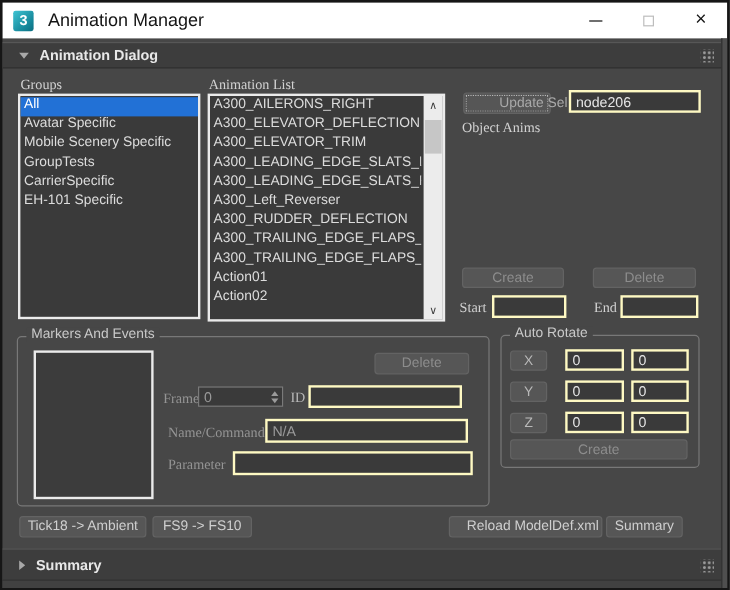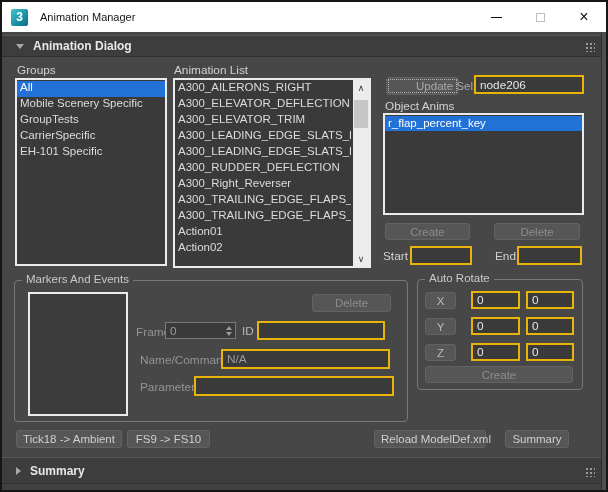--- a/index.html
+++ b/index.html
@@ -14,21 +14,21 @@
   
   .titlebar {
     position:absolute; left:0; top:0; right:0; height:30px;
     background:#ffffff; display:flex; align-items:center; padding-left:9px;
   }
   .app-icon {
     width:17px; height:17px; border-radius:2px;
     background:linear-gradient(135deg,#3fc3d2 0%,#15879a 70%,#0c6e80 100%);
     color:#fff; font-weight:bold; font-size:12px; line-height:17px; text-align:center;
   }
-  .titlebar .title { margin-left:12px; font-size:11px; color:#141414; }
+  .titlebar .title { margin-left:12px; font-size:15px; color:#141414; }
   .win-controls { position:absolute; right:0; top:0; height:30px; display:flex; }
   .win-btn { width:44px; height:30px; display:flex; align-items:center; justify-content:center; }
   .glyph-min { width:11px; border-top:1.5px solid #111; display:block; }
   .glyph-max { width:9px; height:9px; border:1px solid #bdbdbd; display:block; }
   .glyph-close { font-size:16px; color:#111; line-height:1; }
 
   
   .rollout-header {
     position:absolute; left:0; width:599px; height:22px;
     background:#3d3d3d; border-top:1px solid #575757; border-bottom:1px solid #303030;
@@ -37,41 +37,41 @@
   .rollout-header .r-label { margin-left:9px; font-size:12px; font-weight:bold; color:#e8e8e8; }
   .tri-down { width:0; height:0; border-left:4px solid transparent; border-right:4px solid transparent; border-top:5px solid #a9a9a9; }
   .tri-right { width:0; height:0; border-top:4px solid transparent; border-bottom:4px solid transparent; border-left:5px solid #a9a9a9; }
   .grip {
     position:absolute; right:6px; top:50%; margin-top:-5px; width:11px; height:11px;
     background-image:radial-gradient(circle,#9b9b9b 1px,transparent 1.3px);
     background-size:4px 4px; background-position:1px 1px;
   }
 
   
-  .lbl { position:absolute; font-size:11.8px; color:#d2d2d2; white-space:nowrap; }
+  .lbl { position:absolute; font-size:11.8px; color:#d2d2d2; white-space:nowrap;font-family:Liberation Serif, serif; }
   .lbl.dim { color:#949494; }
   .listbox {
     position:absolute; background:#3a3a3a; border:2px solid #ebebeb; overflow:hidden;
     padding-top:1px;
   }
   .li {
     height:16px; line-height:13.2px; font-size:11.5px; color:#dcdcdc;
     padding-left:3px; white-space:nowrap; overflow:hidden;
   }
   .li.selected { background:#2271d6; color:#ffffff; }
   .objlist .li { height:15px; line-height:15px; }
   .btn {
     position:absolute; background:#565656; border:1px solid #636363; border-radius:3px;
     color:#cfcfcf; font-size:11.5px; display:flex; align-items:center; justify-content:center;
     white-space:nowrap; cursor:default;
   }
   .btn.disabled { color:#8d8d8d; }
   .btn.focused { outline:1px dotted #b8b8b8; outline-offset:-3px;padding-left:44px; }
   .field {
-    position:absolute; background:#3a3a3a; border:2px solid #eab308;
+    position:absolute; background:#3a3a3a; border:2px solid #fef9c3;
     color:#e6e6e6; font-size:11.8px; display:flex; align-items:center; padding:0 4px;
     white-space:nowrap; overflow:hidden;
   }
   .field.disabled { border:1px solid #7a7a7a; color:#9a9a9a; }
   .groupbox { position:absolute; border:1px solid #787878; border-radius:4px; }
   .gb-title {
     position:absolute; top:-8px; left:7px; background:#474747; padding:0 4px;
     font-size:11.5px; color:#c9c9c9; white-space:nowrap;
   }
 
@@ -117,55 +117,52 @@
   <div class="rollout-header" style="top:33px;">
     <span class="tri-down"></span>
     <span class="r-label">Animation Dialog</span>
     <span class="grip"></span>
   </div>
 
   <div class="lbl" style="left:15px; top:61px;">Groups</div>
   <div class="listbox" style="left:13px; top:76px; width:152px; height:188px;">
 
   <div class="li selected">All</div>
+      <div class="li">Avatar Specific</div>
       <div class="li">Mobile Scenery Specific</div>
       <div class="li">GroupTests</div>
       <div class="li">CarrierSpecific</div>
       <div class="li">EH-101 Specific</div>
     </div>
 
   <div class="lbl" style="left:172px; top:61px;">Animation List</div>
   <div class="listbox" style="left:171px; top:76px; width:198px; height:190px; padding-right:18px;">
 
       <div class="li">A300_AILERONS_RIGHT</div>
       <div class="li">A300_ELEVATOR_DEFLECTION</div>
       <div class="li">A300_ELEVATOR_TRIM</div>
       <div class="li">A300_LEADING_EDGE_SLATS_LEFT</div>
       <div class="li">A300_LEADING_EDGE_SLATS_RIGHT</div>
+      <div class="li">A300_Left_Reverser</div>
       <div class="li">A300_RUDDER_DEFLECTION</div>
-      <div class="li">A300_Right_Reverser</div>
       <div class="li">A300_TRAILING_EDGE_FLAPS_LEFT</div>
       <div class="li">A300_TRAILING_EDGE_FLAPS_RIGHT</div>
       <div class="li">Action01</div>
       <div class="li">Action02</div>
     </div>
   <div class="scrollbar" style="position:absolute; left:351px; top:78px; height:186px; right:auto;">
     <div class="sb-arrow sb-up">∧</div>
     <div class="sb-thumb"></div>
     <div class="sb-arrow sb-down">∨</div>
   </div>
 
   <div class="btn focused" style="left:384px; top:75px; width:73px; height:18px; color:#a9a9a9;">Update Sel</div>
   <div class="field" style="left:472px; top:73px; width:110px; height:19px;">node206</div>
 
   <div class="lbl" style="left:383px; top:97px;">Object Anims</div>
-  <div class="listbox objlist" style="left:381px; top:111px; width:201px; height:102px;">
-
-  <div class="li selected">r_flap_percent_key</div>
-    </div>
 
   <div class="btn disabled" style="left:383px; top:221px; width:85px; height:17px;">Create</div>
   <div class="btn disabled" style="left:492px; top:221px; width:86px; height:17px;">Delete</div>
 
   <div class="lbl" style="left:381px; top:247px;">Start</div>
   <div class="field" style="left:408px; top:244px; width:62px; height:19px;"></div>
   <div class="lbl" style="left:493px; top:247px;">End</div>
   <div class="field" style="left:515px; top:244px; width:65px; height:19px;"></div>
 
   <div class="groupbox" style="left:12px; top:278px; width:394px; height:142px;">
@@ -203,21 +200,21 @@
   <div class="field" style="left:524px; top:315px; width:48px; height:18px;">0</div>
 
   <div class="btn" style="left:423px; top:342px; width:31px; height:17px; color:#b9b9b9;">Z</div>
   <div class="field" style="left:469px; top:341px; width:49px; height:18px;">0</div>
   <div class="field" style="left:524px; top:341px; width:48px; height:18px;">0</div>
 
   <div class="btn disabled" style="left:423px; top:364px; width:148px; height:17px;">Create</div>
 
   <div class="btn" style="left:14px; top:428px; width:106px; height:18px;">Tick18 -&gt; Ambient</div>
   <div class="btn" style="left:125px; top:428px; width:83px; height:18px;">FS9 -&gt; FS10</div>
-  <div class="btn" style="left:372px; top:428px; width:112px; height:18px;padding-left:12px;">Reload ModelDef.xml</div>
+  <div class="btn" style="left:372px; top:428px; width:128px; height:18px;padding-left:12px;">Reload ModelDef.xml</div>
   <div class="btn" style="left:503px; top:428px; width:64px; height:18px;">Summary</div>
 
   <div class="rollout-header" style="top:455px; height:27px;">
     <span class="tri-right"></span>
     <span class="r-label">Summary</span>
     <span class="grip"></span>
   </div>
 
   <div class="bottom-strip"></div>
   <div class="right-gutter"></div>

